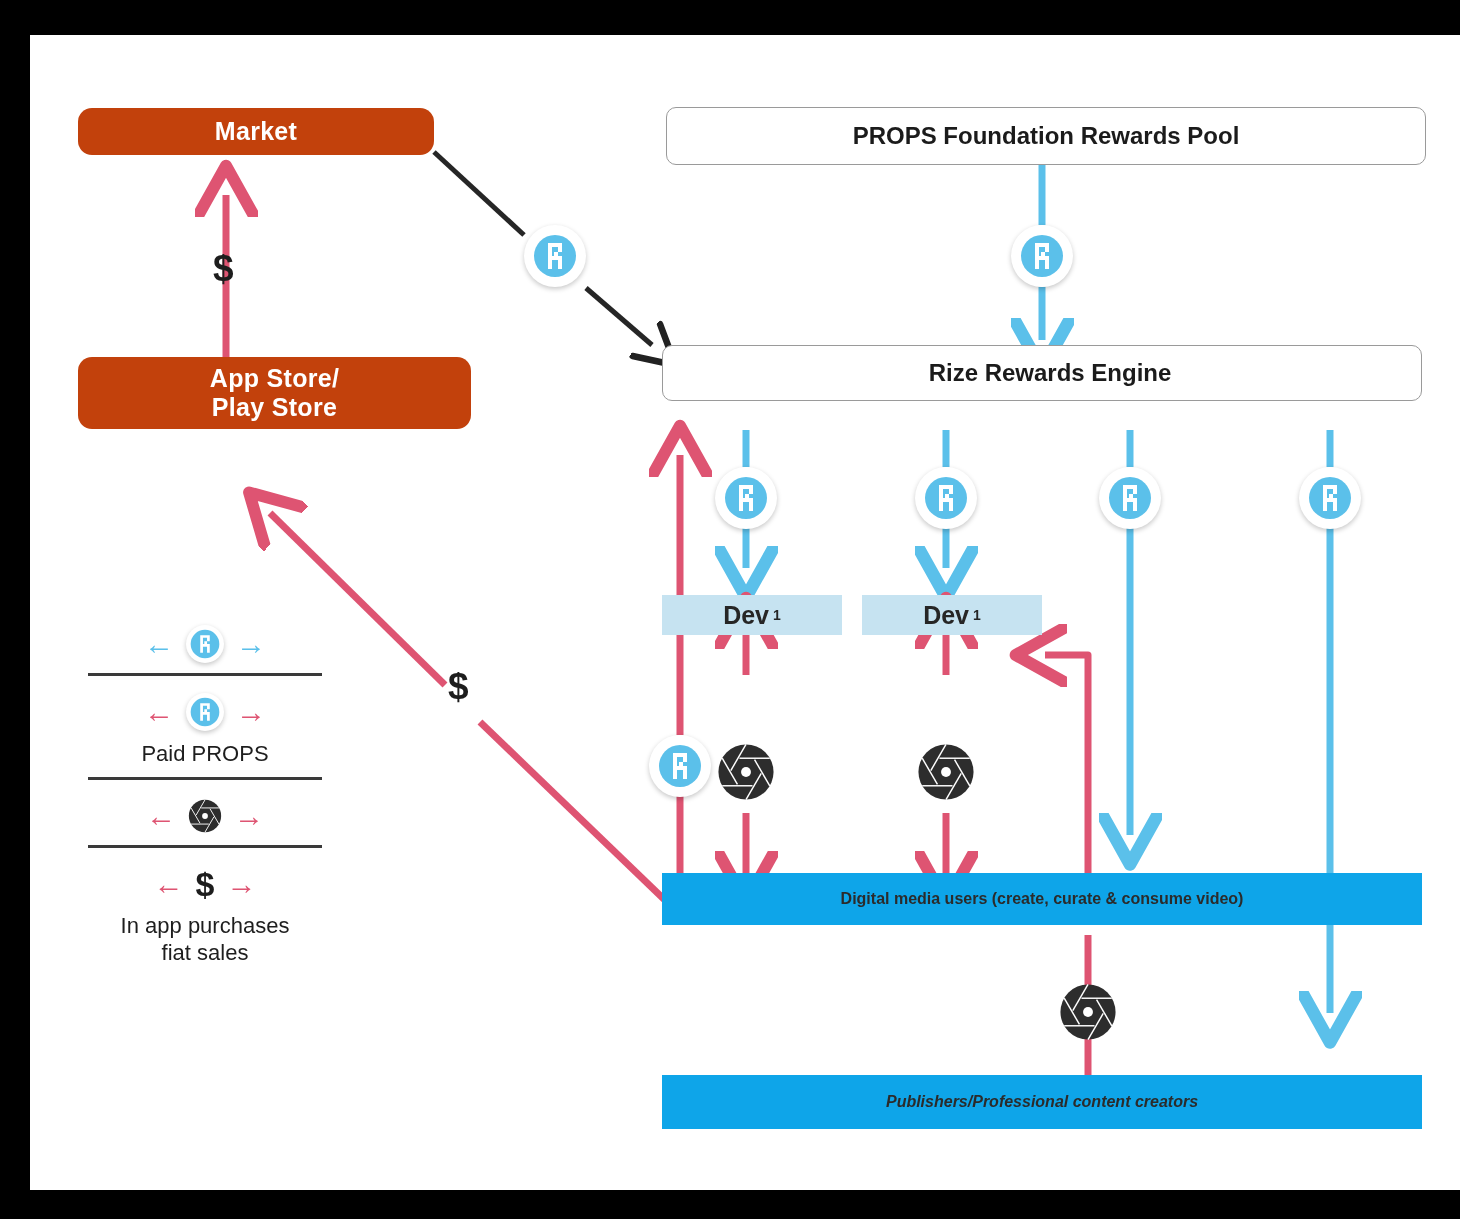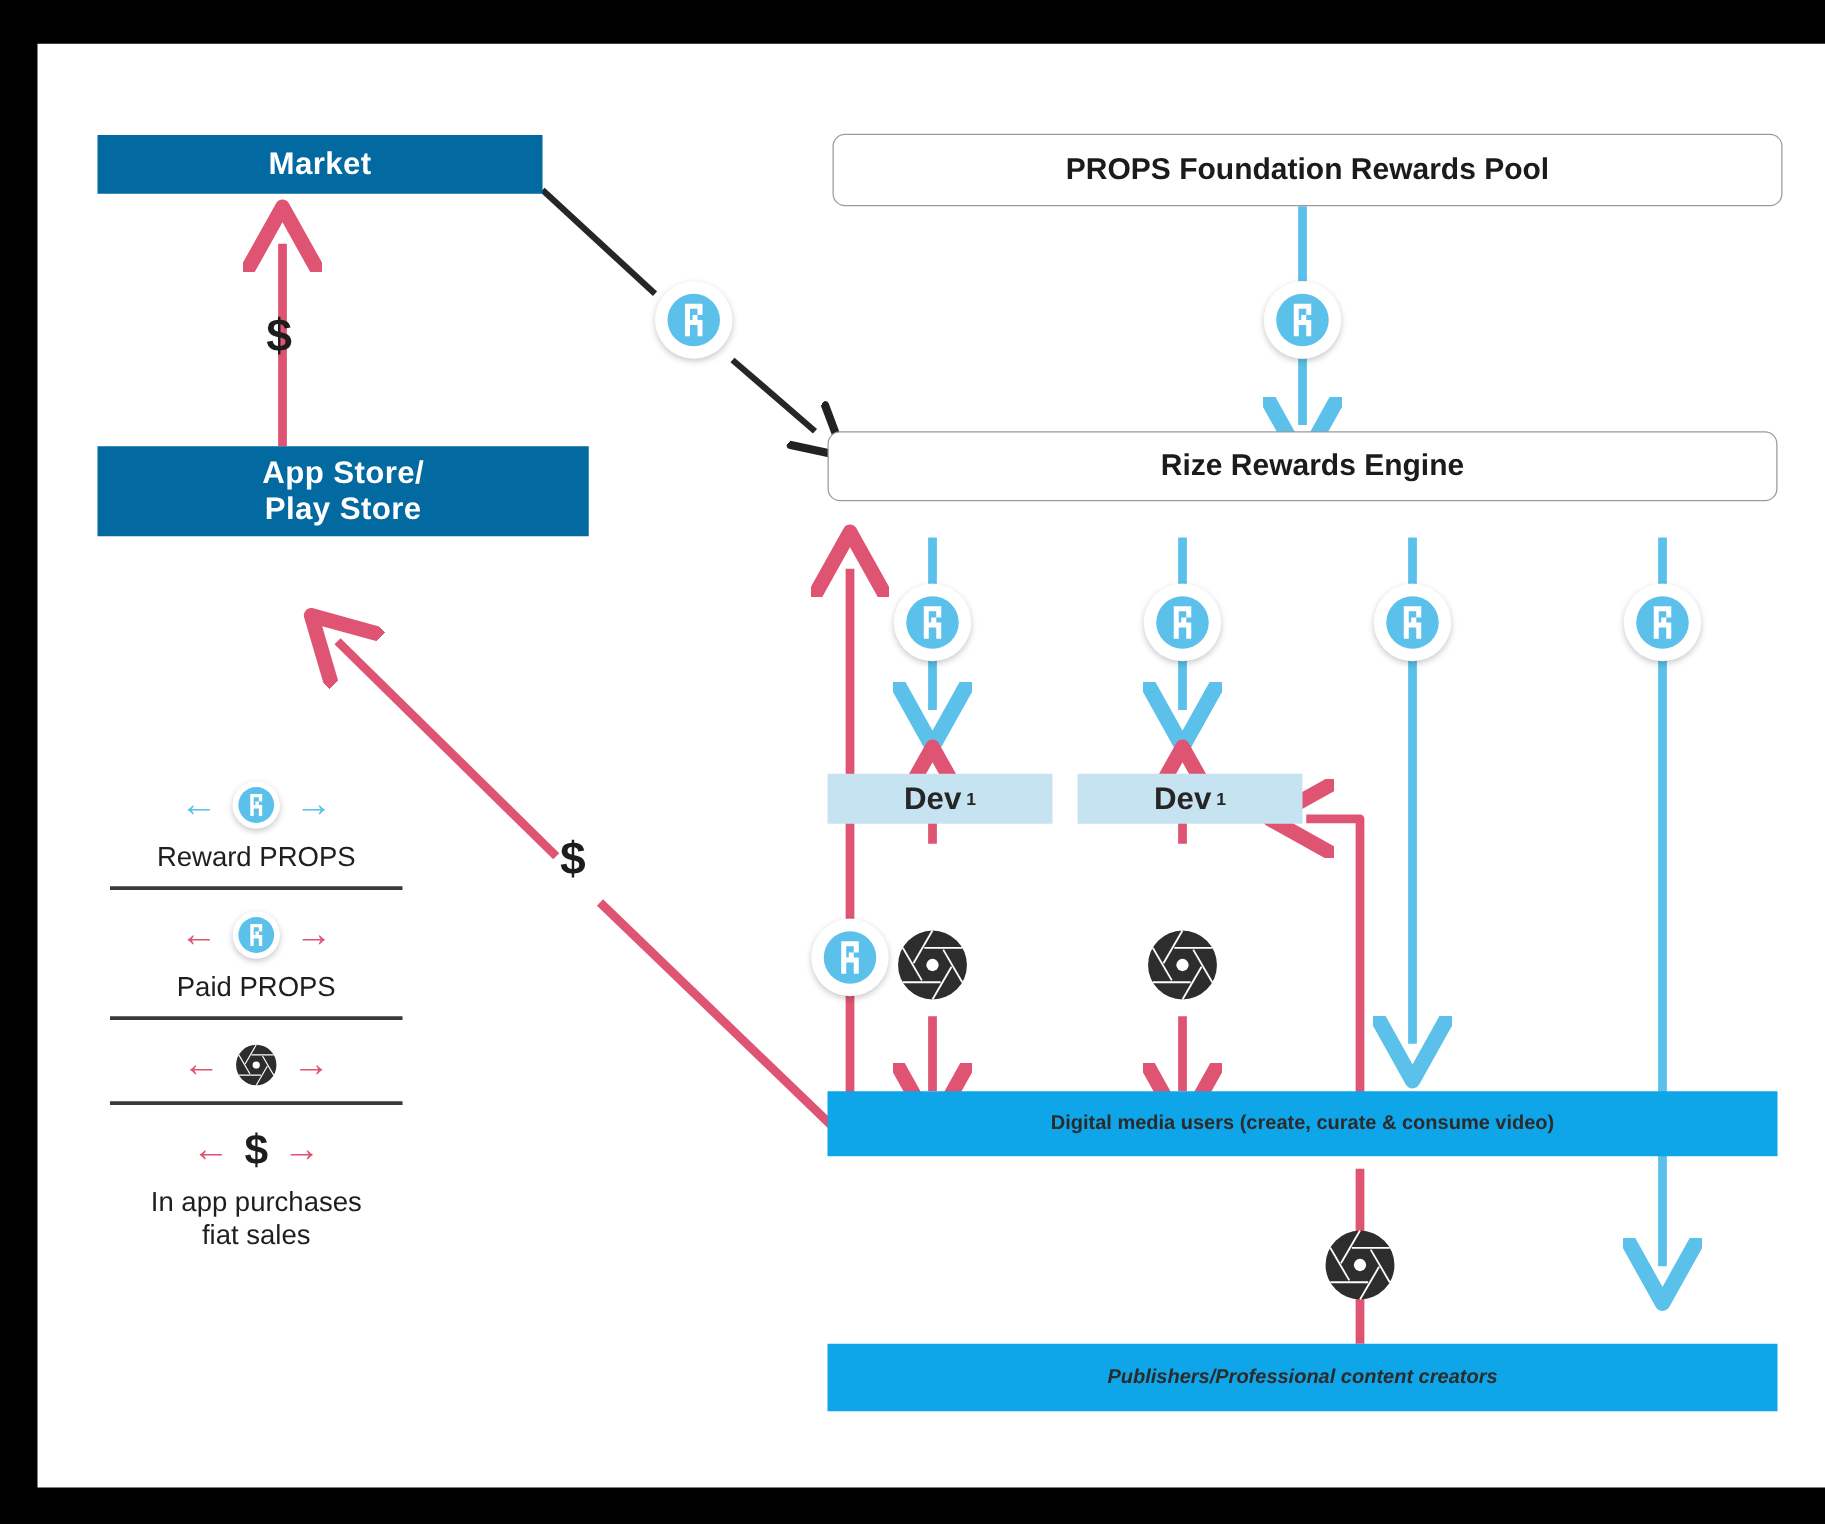--- a/index.html
+++ b/index.html
@@ -3,24 +3,24 @@
 <meta charset="utf-8">
 <style>
   html,body{margin:0;padding:0;background:#000;}
   body{width:1460px;height:1219px;overflow:hidden;
        font-family:"Liberation Sans", sans-serif;}
   #frame{position:absolute;left:0;top:0;width:1460px;height:1219px;background:#000;}
   #canvas{position:absolute;left:30px;top:35px;width:1430px;height:1155px;background:#fff;overflow:hidden;}
   svg.layer{position:absolute;left:0;top:0;width:1430px;height:1155px;pointer-events:none;}
 
   .node{position:absolute;box-sizing:border-box;display:flex;align-items:center;justify-content:center;text-align:center;}
-  .solid-blue{background:#0369a1;color:#fff;border-radius:0;font-weight:bold;font-size:25px;line-height:1.18;letter-spacing:.3px;}
+  .solid-blue{background:#c2410c;color:#fff;border-radius:14px;font-weight:bold;font-size:25px;line-height:1.18;letter-spacing:.3px;}
   .outline{background:#fff;border:1.5px solid #9a9a9a;border-radius:10px;color:#1b1b1b;font-weight:bold;font-size:24px;}
   .lightbox{background:#0ea5e9;color:#2b2b2b;font-weight:bold;font-size:16px;}
-  .devbox{background:#C6E3F1;color:#262626;font-weight:bold;font-size:25px;margin-top:24px;}
+  .devbox{background:#C6E3F1;color:#262626;font-weight:bold;font-size:25px;}
   .devbox sub{font-size:14px;vertical-align:sub;padding-left:4px;font-weight:bold;}
 
   .glyph-dollar{position:absolute;font-weight:bold;color:#1d1d1d;font-size:37px;line-height:1;}
 
   
   #legend{position:absolute;left:40px;top:585px;width:270px;}
   .lg-row{padding:4px 0 12px;}
   .lg-icons{display:flex;align-items:center;justify-content:center;gap:12px;height:40px;}
   .lg-label{text-align:center;font-size:22px;color:#1e1e1e;margin-top:9px;line-height:1.22;}
   .lg-rule{height:3px;background:#3a3a3a;margin:9px 18px 0;}
@@ -255,21 +255,20 @@
       <div class="lg-icons">
         <span class="arrowglyph ar-blue">←</span>
         <span class="props" style="position:relative;width:38px;height:38px;">
           <svg width="30" height="30" viewBox="0 0 44 44">
             <circle cx="22" cy="22" r="21" fill="#5BC0EA"></circle>
             <path d="M15 9 h14 v9 h-8 v4 h8 v13 h-4 v-9 h-8 v-4 h8 v-9 h-6 v22 h-4 z" fill="#fff"></path>
           </svg>
         </span>
         <span class="arrowglyph ar-blue">→</span>
       </div>
-      <div class="lg-label">Reward PROPS</div>
       <div class="lg-rule"></div>
     </div>
 
     <div class="lg-row">
       <div class="lg-icons">
         <span class="arrowglyph ar-red">←</span>
         <span class="props" style="position:relative;width:38px;height:38px;">
           <svg width="30" height="30" viewBox="0 0 44 44">
             <circle cx="22" cy="22" r="21" fill="#5BC0EA"></circle>
             <path d="M15 9 h14 v9 h-8 v4 h8 v13 h-4 v-9 h-8 v-4 h8 v-9 h-6 v22 h-4 z" fill="#fff"></path>

